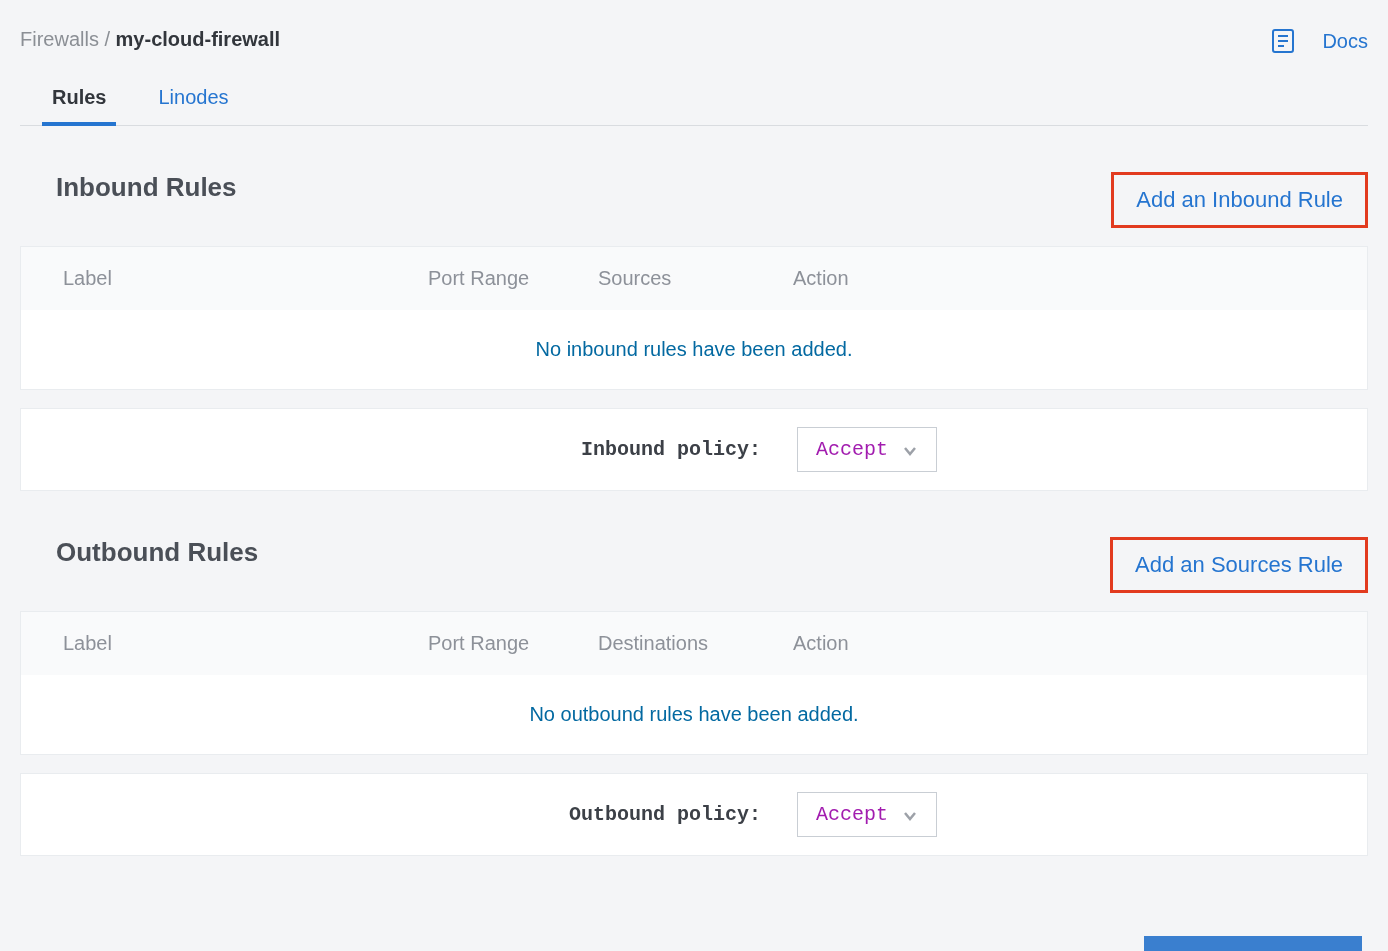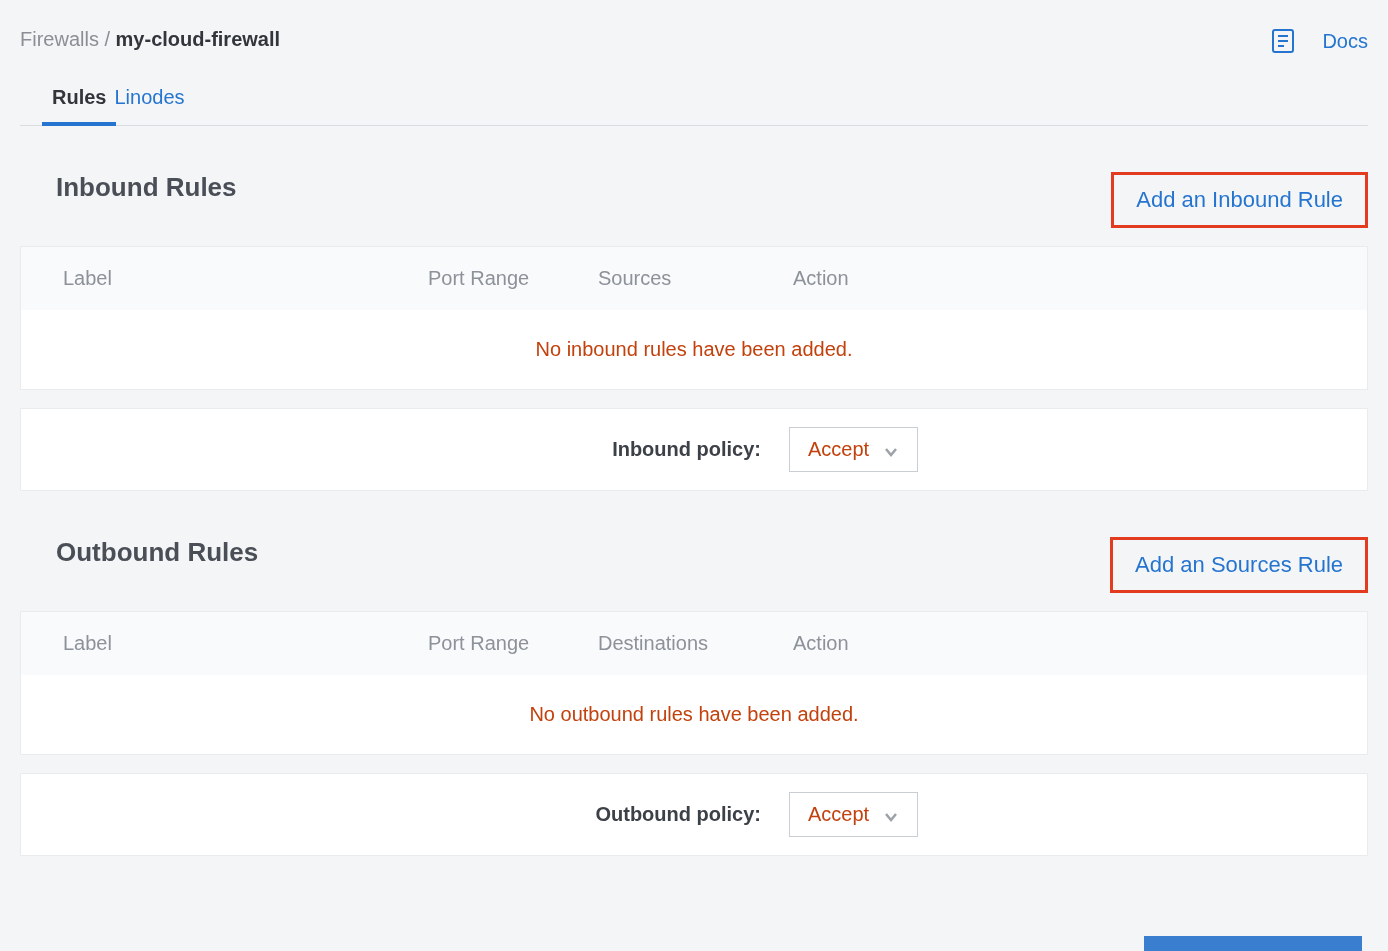--- a/index.html
+++ b/index.html
@@ -15,47 +15,47 @@
 
 
 .header { display: flex; justify-content: space-between; align-items: flex-start; padding: 8px 0 18px 0; }
 .breadcrumb { font-size: 20px; font-weight: 400; color: #8b8f95; }
 .breadcrumb .current { color: #32363c; font-weight: 600; }
 .docs-link { display: inline-flex; align-items: center; gap: 27px; color: #2575d0; font-size: 20px; text-decoration: none; cursor: pointer; }
 .docs-icon { width: 24px; height: 26px; display:inline-block; }
 .docs-icon svg { width: 100%; height: 100%; stroke: #2575d0; fill: none; stroke-width: 2; }
 
 
-.tabs { display: flex; border-bottom: 1px solid #d9dce0; padding: 0 28px; }
+.tabs { display: flex; gap: 44px; border-bottom: 1px solid #d9dce0; padding: 0 28px; }
 .tab { padding: 14px 4px 16px; font-size: 20px; color: #2575d0; cursor: pointer; position: relative; }
 .tab.active { color: #32363c; font-weight: 600; }
 .tab.active::after { content: ""; position: absolute; left: -6px; right: -6px; bottom: -1px; height: 4px; background: #2575d0; }
 
 
 .section-head { display: flex; justify-content: space-between; align-items: flex-start; margin-top: 40px; padding: 6px 0 18px 0; margin-left: 36px; }
 .section-title { font-size: 26px; color: #4a4f57; font-weight: 600; }
 .add-rule-btn {
   font-size: 22px; color: #2575d0; font-weight: 400; background: transparent; border: 3px solid #e23b1f;
   padding: 12px 22px; cursor: pointer;
 }
 
 
 .ruletable { width: 100%; background: #fff; border: 1px solid #e9ecef; }
 .thead { display: flex; background: #f9fafb; color: #8d9199; font-size: 20px; }
 .th { padding: 20px 22px; }
 .th.label { flex: 0 0 385px; padding-left: 42px; }
 .th.range { flex: 0 0 170px; }
 .th.src   { flex: 0 0 195px; }
 .th.act   { flex: 1; }
-.empty-row { text-align: center; padding: 28px 0; font-size: 20px; color: #c2410c; background:#fff; }
+.empty-row { text-align: center; padding: 28px 0; font-size: 20px; color: #0369a1; background:#fff; }
 
 
-.policy-row { display:flex; align-items:center; gap: 28px; background:#fff; border:1px solid #e9ecef; margin-top: 18px; padding: 18px 0; }
+.policy-row { display:flex; align-items:center; gap: 36px; background:#fff; border:1px solid #e9ecef; margin-top: 18px; padding: 18px 0; font-family: Liberation Mono, monospace; }
 .policy-label { font-size: 20px; font-weight:600; color:#3c4047; flex: 0 0 740px; text-align: right; }
-.policy-select { display: inline-flex; align-items: center; gap: 14px; border: 1px solid #c9ced4; padding: 10px 18px; font-size: 20px; color:#c2410c; cursor:pointer; background:#fff; }
+.policy-select { display: inline-flex; align-items: center; gap: 14px; border: 1px solid #c9ced4; padding: 10px 18px; font-size: 20px; color:#a21caf; cursor:pointer; background:#fff; }
 .policy-select .chev { width: 16px; height: 16px; display:inline-block; }
 .policy-select .chev svg { width:100%; height:100%; stroke:#9da1a8; stroke-width:2.5; fill:none; }
 
 
 .footer { display:flex; justify-content:flex-end; gap: 30px; margin-top: 80px; padding-right: 6px; }
 .btn-discard { font-size: 22px; color:#2575d0; font-weight:600; background:transparent; border:none; padding: 18px 10px; cursor:pointer; }
 .btn-save { font-size: 22px; color:#fff; font-weight:600; background:#3a7fcf; border:none; padding: 18px 34px; cursor:pointer; }
 </style>
 </head>
 <body>

